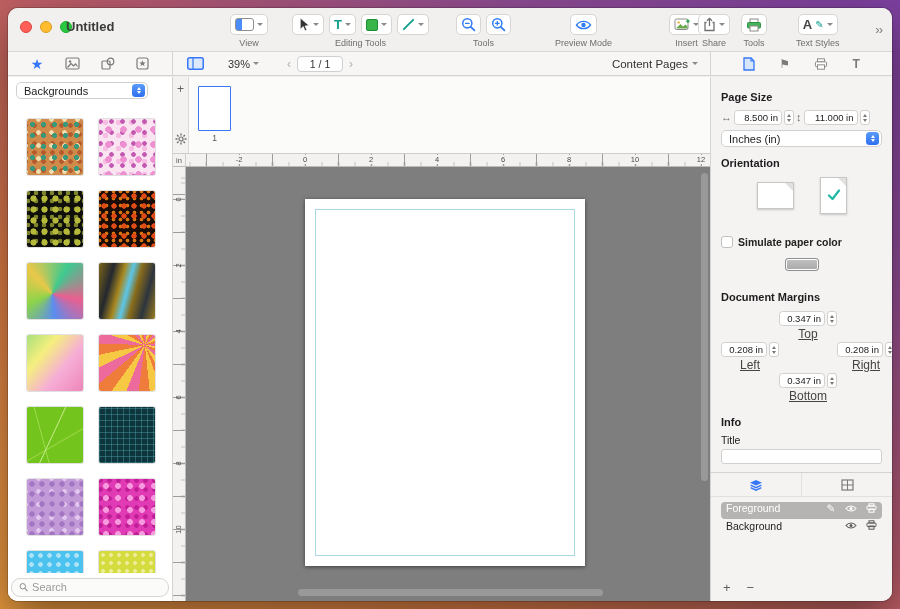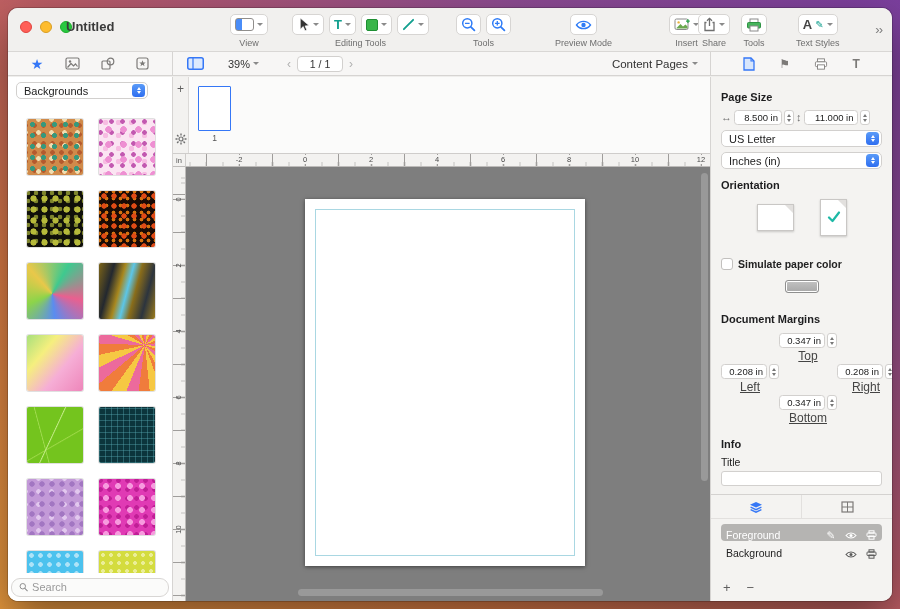--- a/index.html
+++ b/index.html
@@ -119,21 +119,21 @@
   .c2 { grid-column:2; } .r2c1 { grid-row:2; grid-column:1; } .r2c3 { grid-row:2; grid-column:3; } .r3c2 { grid-row:3; grid-column:2; }
   .mfield { display:flex; gap:2px; align-items:center; }
   .mlabel { font-size:12px; color:#444;text-decoration:underline; }
   .hdg-i { margin-top:13px; }
   .titlelabel { font-size:10.5px; color:#222; margin-top:6px; }
   .titleinput { width:100%; height:15px; margin-top:3px; background:#fff; border:1px solid #d2d0ce; border-radius:3px; outline:none; font-size:10px; padding:0 3px; font-family:"Liberation Sans",sans-serif; }
   .insp-tabs { display:flex; margin:8px -10px 0; border-top:1px solid #d4d2d0; border-bottom:1px solid #e2e0de; height:25px; }
   .insp-tab { flex:1; display:flex; align-items:center; justify-content:center; }
   .insp-tab:first-child { border-right:1px solid #e2e0de; }
   .layerlist { margin-top:5px; }
-  .layerrow { display:flex; align-items:flex-end; height:17px; border-radius:4px; padding:0 5px; font-size:10.5px; margin-bottom:1px; }
+  .layerrow { display:flex; align-items:flex-start; height:17px; border-radius:4px; padding:0 5px; font-size:10.5px; margin-bottom:1px; }
   .layerrow.sel { background:#b5b4b2; color:#fff; }
   .layerrow .lname { flex:1; }
   .licons { display:flex; align-items:center; gap:8px; width:56px; justify-content:flex-end; }
   .lic { width:12px; display:flex; justify-content:center; color:#5a5a5a; }
   .sel .lic { color:#fff; }
   .plusminus { position:absolute; left:12px; bottom:6px; display:flex; gap:16px; font-size:13px; color:#5f5f5f; }
 </style>
 </head>
 <body>
 
@@ -424,27 +424,20 @@
             <span class="gdn"></span>
           </span>
         <span class="dimicon">↕</span>
         <span class="nfield w54">11.000 in</span>
         <span class="stp">
             <span class="gup"></span>
             <span class="gdn"></span>
           </span>
       </div>
       <div class="mselect insel">
-        <span>US Letter</span>
-        <span class="chevbox">
-            <span class="wup"></span>
-            <span class="wdn"></span>
-          </span>
-      </div>
-      <div class="mselect insel">
         <span>Inches (in)</span>
         <span class="chevbox">
             <span class="wup"></span>
             <span class="wdn"></span>
           </span>
       </div>
       <div class="ihdg" style="margin-top:10px">Orientation</div>
       <div class="orient-row">
         <div class="sheet land"></div>
         <div class="sheet port">

